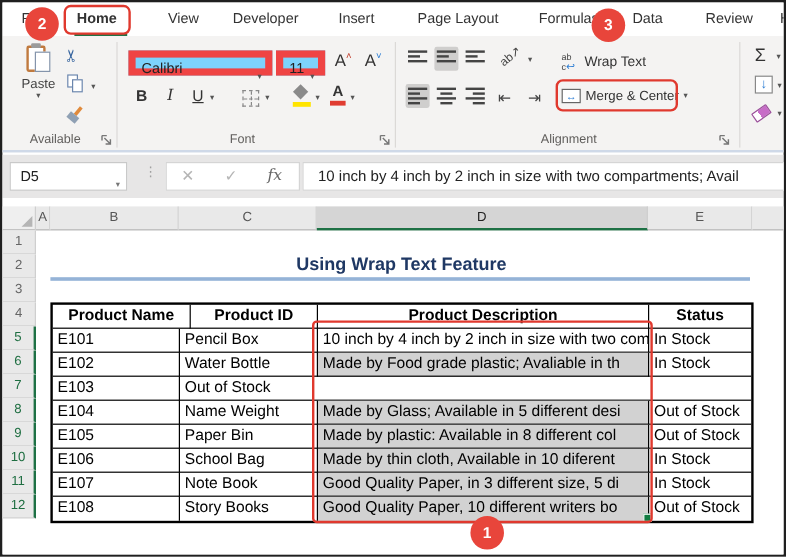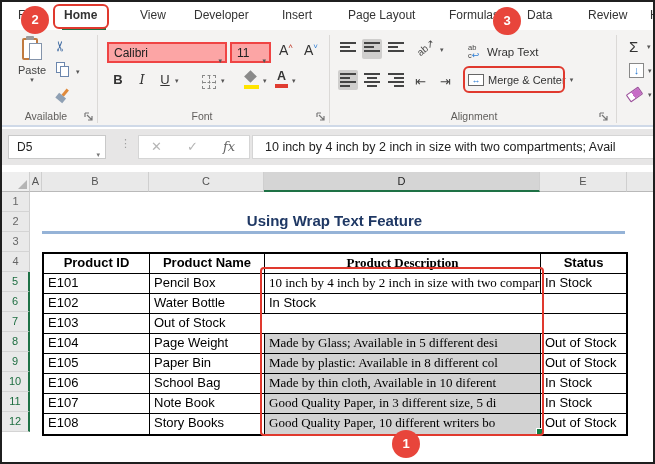--- a/index.html
+++ b/index.html
@@ -34,21 +34,21 @@
   .paste-label { font-size:11px; color:#444; margin-top:2px; }
   .cut-icon { position:absolute; left:52px; top:8px; font-size:14px; color:#35639e; transform:rotate(-90deg); }
   .copy-icon { position:absolute; left:54px; top:32px; width:14px; height:15px; }
   .copy-icon .p1 { position:absolute; left:0; top:0; width:9px; height:11px; border:1px solid #6b86ad; background:#fff; }
   .copy-icon .p2 { position:absolute; left:4px; top:4px; width:9px; height:11px; border:1px solid #6b86ad; background:#fff; }
   .copy-caret { position:absolute; left:74px; top:38px; }
   .fp-icon { position:absolute; left:54px; top:58px; width:14px; height:16px; transform:rotate(40deg); }
   .fp-icon .handle { position:absolute; left:5px; top:0; width:3px; height:8px; background:#e08a3c; }
   .fp-icon .head { position:absolute; left:2px; top:8px; width:9px; height:6px; background:#8fa0b4; }
   
-  .combo { position:absolute; height:21px; background:#fca5a5; border:2px solid #ef4444; font-size:12px; color:#222; line-height:19px; padding-left:5px; }
+  .combo { position:absolute; height:21px; background:#7dd3fc; border:6px solid #ef4444; font-size:12px; color:#222; line-height:19px; padding-left:5px; }
   .combo .caret { position:absolute; right:3px; top:7px; }
   #font-name { left:105px; top:12px; width:120px; }
   #font-size { left:228px; top:12px; width:41px; }
   .fontgrow { position:absolute; top:12px; font-size:14px; color:#333; }
   .fontgrow sup { font-size:8px; color:#c03b2a; }
   .fmt { position:absolute; top:42px; font-size:13px; color:#333; width:16px; text-align:center; }
   .borders-icon { position:absolute; left:200px; top:45px; width:14px; height:14px; border:1px dashed #888; }
   .borders-icon .h { position:absolute; left:0; top:6px; width:12px; border-top:1px dashed #888; }
   .borders-icon .v { position:absolute; left:6px; top:0; height:12px; border-left:1px dashed #888; }
   .fill-icon { position:absolute; left:242px; top:41px; width:16px; height:18px; }
@@ -100,21 +100,21 @@
   .rowhdr { width:28px; height:20px; background:#e9e9e9; border-right:1px solid #cfcfcf; border-bottom:1px solid #d4d4d4; font-size:11px; color:#666; text-align:center; line-height:19px; }
   .rowhdr.selected { border-right:2px solid #1e7145; color:#1e6e41; }
   
   #sheet-title { position:absolute; left:40px; top:47px; width:585px; text-align:center; font-size:15px; font-weight:bold; color:#1f3864; }
   #title-underline { position:absolute; left:40px; top:66px; width:583px; height:3px; background:#95b3d7; }
   
   #dtable { position:absolute; left:40px; top:87px; width:586px; border:2px solid #000; background:#fff; }
   .trow { display:flex; height:20px; }
   .trow.head { font-weight:bold; }
   .tcell { flex:0 0 auto; border-right:1px solid #000; border-bottom:1px solid #000; font-size:13px; color:#000; line-height:18px; padding-left:4px; white-space:nowrap; overflow:hidden; }
-  .tcell.c0 { width:106px; } .tcell.c1 { width:115px; } .tcell.c2 { width:276px;font-family:Liberation Serif, serif; } .tcell.c3 { width:85px; flex:1 1 auto; border-right:none; }
+  .tcell.c0 { width:106px; } .tcell.c1 { width:115px; } .tcell.c2 { width:276px; } .tcell.c3 { width:85px; flex:1 1 auto; border-right:none; }
   .trow.head .tcell { text-align:center; padding-left:0; }
   .trow:last-child .tcell { border-bottom:none; }
   .tcell.desc-sel { background:#d2d2d2; }
   #sel-border { position:absolute; left:262px; top:107px; width:277px; height:160px; border:2px solid #1e7145; pointer-events:none; }
   #fill-handle { position:absolute; left:534px; top:263px; width:7px; height:7px; background:#107c41; border:1px solid #fff; }
   
   #watermark { position:absolute; left:224px; top:252px; display:flex; gap:8px; opacity:.85; }
   #wm-text .name { font-size:20px; font-weight:bold; color:#bccbe3; letter-spacing:.5px; line-height:20px; }
   #wm-text .tag { font-size:7.5px; color:#bccbe3; letter-spacing:2.5px; font-weight:bold; margin-top:2px; text-align:center; }
   
@@ -327,43 +327,44 @@
         <div class="rowhdr selected">11</div>
         <div class="rowhdr selected">12</div>
       </div>
 
     <div id="sheet-title">Using Wrap Text Feature</div>
     <div id="title-underline"></div>
 
     <div id="sel-border"></div>
     <div id="dtable">
         <div class="trow head">
+          <div class="tcell c1">Product Name</div>
           <div class="tcell c0">Product ID</div>
-          <div class="tcell c1">Product Name</div>
           <div class="tcell c2">Product Description</div>
           <div class="tcell c3">Status</div>
         </div>
         <div class="trow">
           <div class="tcell c0">E101</div>
           <div class="tcell c1">Pencil Box</div>
           <div class="tcell c2">10 inch by 4 inch by 2 inch in size with two compartments; Avail</div>
           <div class="tcell c3">In Stock</div>
         </div>
         <div class="trow">
           <div class="tcell c0">E102</div>
           <div class="tcell c1">Water Bottle</div>
+          <div class="tcell c2 desc-sel">Made by Food grade plastic; Avaliable in th</div>
           <div class="tcell c3">In Stock</div>
         </div>
         <div class="trow">
           <div class="tcell c0">E103</div>
           <div class="tcell c3">Out of Stock</div>
         </div>
         <div class="trow">
           <div class="tcell c0">E104</div>
-          <div class="tcell c1">Page Weight</div>
+          <div class="tcell c1">Name Weight</div>
           <div class="tcell c2 desc-sel">Made by Glass; Available in 5 different desi</div>
           <div class="tcell c3">Out of Stock</div>
         </div>
         <div class="trow">
           <div class="tcell c0">E105</div>
           <div class="tcell c1">Paper Bin</div>
           <div class="tcell c2 desc-sel">Made by plastic: Available in 8 different col</div>
           <div class="tcell c3">Out of Stock</div>
         </div>
         <div class="trow">

